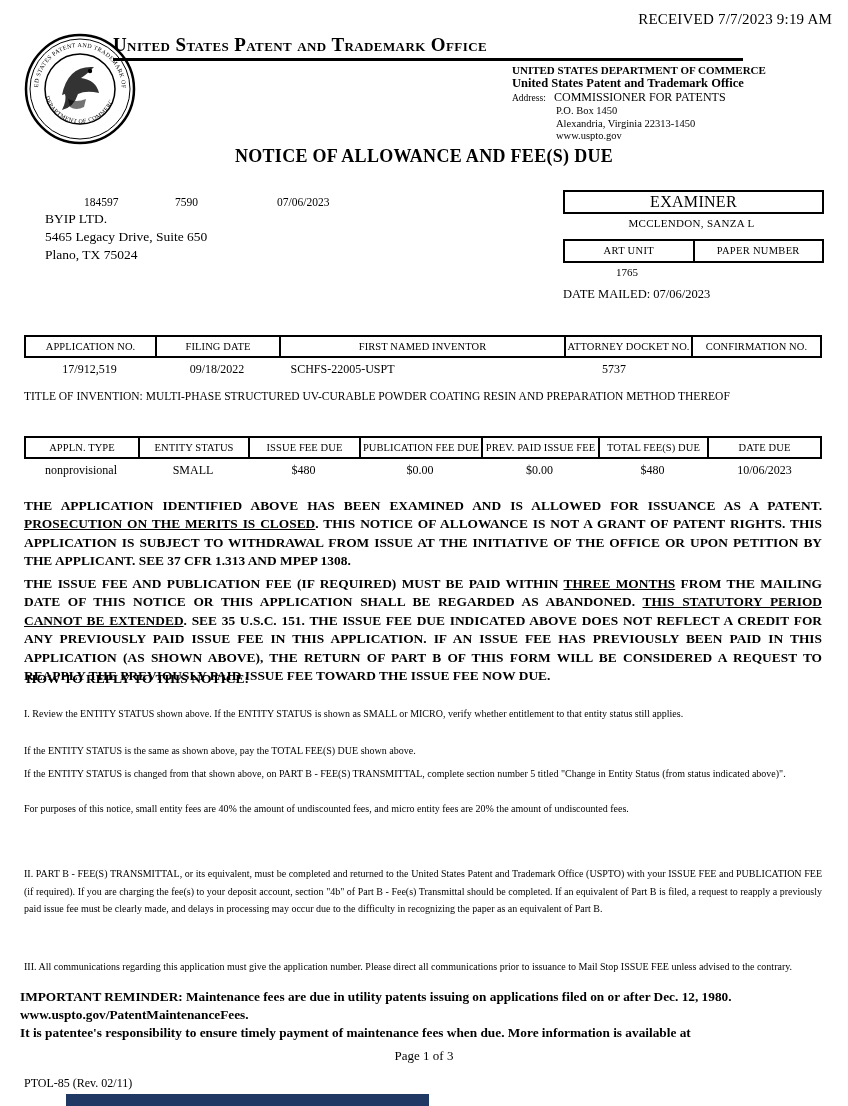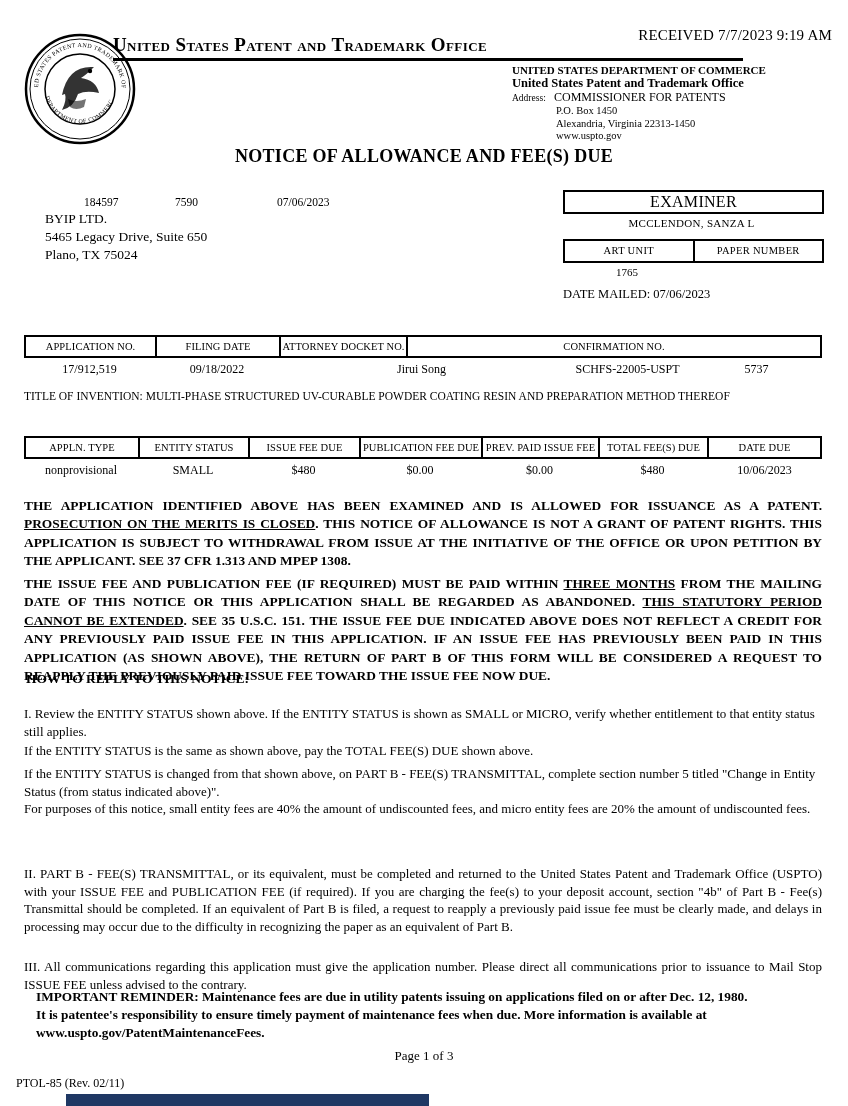--- a/index.html
+++ b/index.html
@@ -1,21 +1,21 @@
 <!DOCTYPE html>
 <html><head>
 <meta charset="utf-8">
 <style>
   html,body{margin:0;padding:0;background:#fff;}
   body{width:848px;height:1106px;position:relative;overflow:hidden;
        font-family:"Liberation Serif","DejaVu Serif",serif;color:#000;}
   .abs{position:absolute;}
 
   
-  .received{top:27px;right:16px;font-size:15px;letter-spacing:.2px;text-align:right;}
+  .received{top:11px;right:16px;font-size:15px;letter-spacing:.2px;text-align:right;}
   .seal{top:33px;left:24px;width:112px;height:112px;}
   .office-title{top:34px;left:113px;font-size:19px;font-weight:bold;
       font-variant:small-caps;letter-spacing:.4px;white-space:nowrap;}
   .head-rule{top:58px;left:113px;width:630px;height:3px;background:#000;}
   .dept{top:64px;left:512px;width:300px;line-height:13px;}
   .dept .l1{font-weight:bold;font-size:11px;}
   .dept .l2{font-weight:bold;font-size:12.5px;}
   .dept .addr-row{font-size:12px;margin-top:1px;}
   .dept .addr-label{font-size:9.5px;display:inline-block;width:42px;}
   .dept .indent{margin-left:44px;font-size:10.5px;line-height:12.5px;}
@@ -56,27 +56,27 @@
   .v-f4{width:117px;} .v-f5{width:109px;} .v-f6{flex:1;}
 
   .invention{top:390px;left:24px;width:800px;font-size:11.5px;white-space:nowrap;}
 
   
   .para{left:24px;width:798px;margin-top:8px;}
   .bold-para{font-weight:bold;font-size:13.4px;line-height:18.4px;text-align:justify;}
   .p1{top:489px;} .p2{top:567px;}
   .u{text-decoration:underline;}
   .howto{top:671px;left:26px;font-size:13.5px;font-weight:bold;}
-  .norm{font-size:13px;line-height:17.5px;}
+  .norm{font-size:10px;line-height:17.5px;}
   .just{text-align:justify;}
   .i1{top:697px;} .i2{top:734px;} .i3{top:757px;} .i4{top:792px;}
   .i5{top:857px;} .i6{top:950px;}
-  .reminder{top:988px;left:36px;width:805px;font-weight:bold;font-size:13.3px;line-height:18px;}
+  .reminder{top:988px;left:20px;width:805px;font-weight:bold;font-size:13.3px;line-height:18px;}
   .page-ind{top:1048px;left:0;width:848px;text-align:center;font-size:13px;}
-  .form-num{top:1076px;left:16px;font-size:12px;}
+  .form-num{top:1076px;left:24px;font-size:12px;}
   .bottom-bar{top:1094px;left:66px;width:363px;height:12px;background:#1f3864;}
 </style>
 </head>
 <body>
 
 <div class="abs received">RECEIVED 7/7/2023 9:19 AM</div>
 
 <div class="abs seal">
   <svg width="112" height="112" viewBox="0 0 112 112">
     <circle cx="56" cy="56" r="54" fill="none" stroke="#000" stroke-width="2.5"></circle>
@@ -126,27 +126,27 @@
 <div class="abs aupn-box">
   <div class="cell first">ART UNIT</div>
   <div class="cell">PAPER NUMBER</div>
 </div>
 <div class="abs art-unit-val">1765</div>
 <div class="abs date-mailed">DATE MAILED: 07/06/2023</div>
 
 <div class="abs tbl-head app-head">
   <div class="hc c-a0">APPLICATION NO.</div>
   <div class="hc c-a1">FILING DATE</div>
+  <div class="hc c-a2">FIRST NAMED INVENTOR</div>
   <div class="hc c-a3">ATTORNEY DOCKET NO.</div>
   <div class="hc c-a4">CONFIRMATION NO.</div>
 </div>
 <div class="abs tbl-vals app-vals">
   <div class="vc v-a0">17/912,519</div>
   <div class="vc v-a1">09/18/2022</div>
-  <div class="vc v-a2">Jirui Song</div>
   <div class="vc v-a3">SCHFS-22005-USPT</div>
   <div class="vc v-a4">5737</div>
 </div>
 
 <div class="abs invention">TITLE OF INVENTION: MULTI-PHASE STRUCTURED UV-CURABLE POWDER COATING RESIN AND PREPARATION METHOD THEREOF</div>
 
 <div class="abs tbl-head fee-head">
   <div class="hc c-f0">APPLN. TYPE</div>
   <div class="hc c-f1">ENTITY STATUS</div>
   <div class="hc c-f2">ISSUE FEE DUE</div>
@@ -172,19 +172,19 @@
 <div class="abs howto">HOW TO REPLY TO THIS NOTICE:</div>
 <div class="abs para norm i1">I. Review the ENTITY STATUS shown above. If the ENTITY STATUS is shown as SMALL or MICRO, verify whether entitlement to that entity status still applies.</div>
 <div class="abs para norm i2">If the ENTITY STATUS is the same as shown above, pay the TOTAL FEE(S) DUE shown above.</div>
 <div class="abs para norm i3">If the ENTITY STATUS is changed from that shown above, on PART B - FEE(S) TRANSMITTAL, complete section number 5 titled "Change in Entity Status (from status indicated above)".</div>
 <div class="abs para norm i4">For purposes of this notice, small entity fees are 40% the amount of undiscounted fees, and micro entity fees are 20% the amount of undiscounted fees.</div>
 <div class="abs para norm just i5">II. PART B - FEE(S) TRANSMITTAL, or its equivalent, must be completed and returned to the United States Patent and Trademark Office (USPTO) with your ISSUE FEE and PUBLICATION FEE (if required). If you are charging the fee(s) to your deposit account, section "4b" of Part B - Fee(s) Transmittal should be completed. If an equivalent of Part B is filed, a request to reapply a previously paid issue fee must be clearly made, and delays in processing may occur due to the difficulty in recognizing the paper as an equivalent of Part B.</div>
 <div class="abs para norm just i6">III. All communications regarding this application must give the application number. Please direct all communications prior to issuance to Mail Stop ISSUE FEE unless advised to the contrary.</div>
 
 <div class="abs reminder">
   <div>IMPORTANT REMINDER: Maintenance fees are due in utility patents issuing on applications filed on or after Dec. 12, 1980.</div>
+  <div>www.uspto.gov/PatentMaintenanceFees.</div>
   <div>It is patentee's responsibility to ensure timely payment of maintenance fees when due. More information is available at</div>
-  <div>www.uspto.gov/PatentMaintenanceFees.</div>
 </div>
 
 <div class="abs page-ind">Page 1 of 3</div>
 <div class="abs form-num">PTOL-85 (Rev. 02/11)</div>
 <div class="abs bottom-bar"></div>
 
 </body></html>

